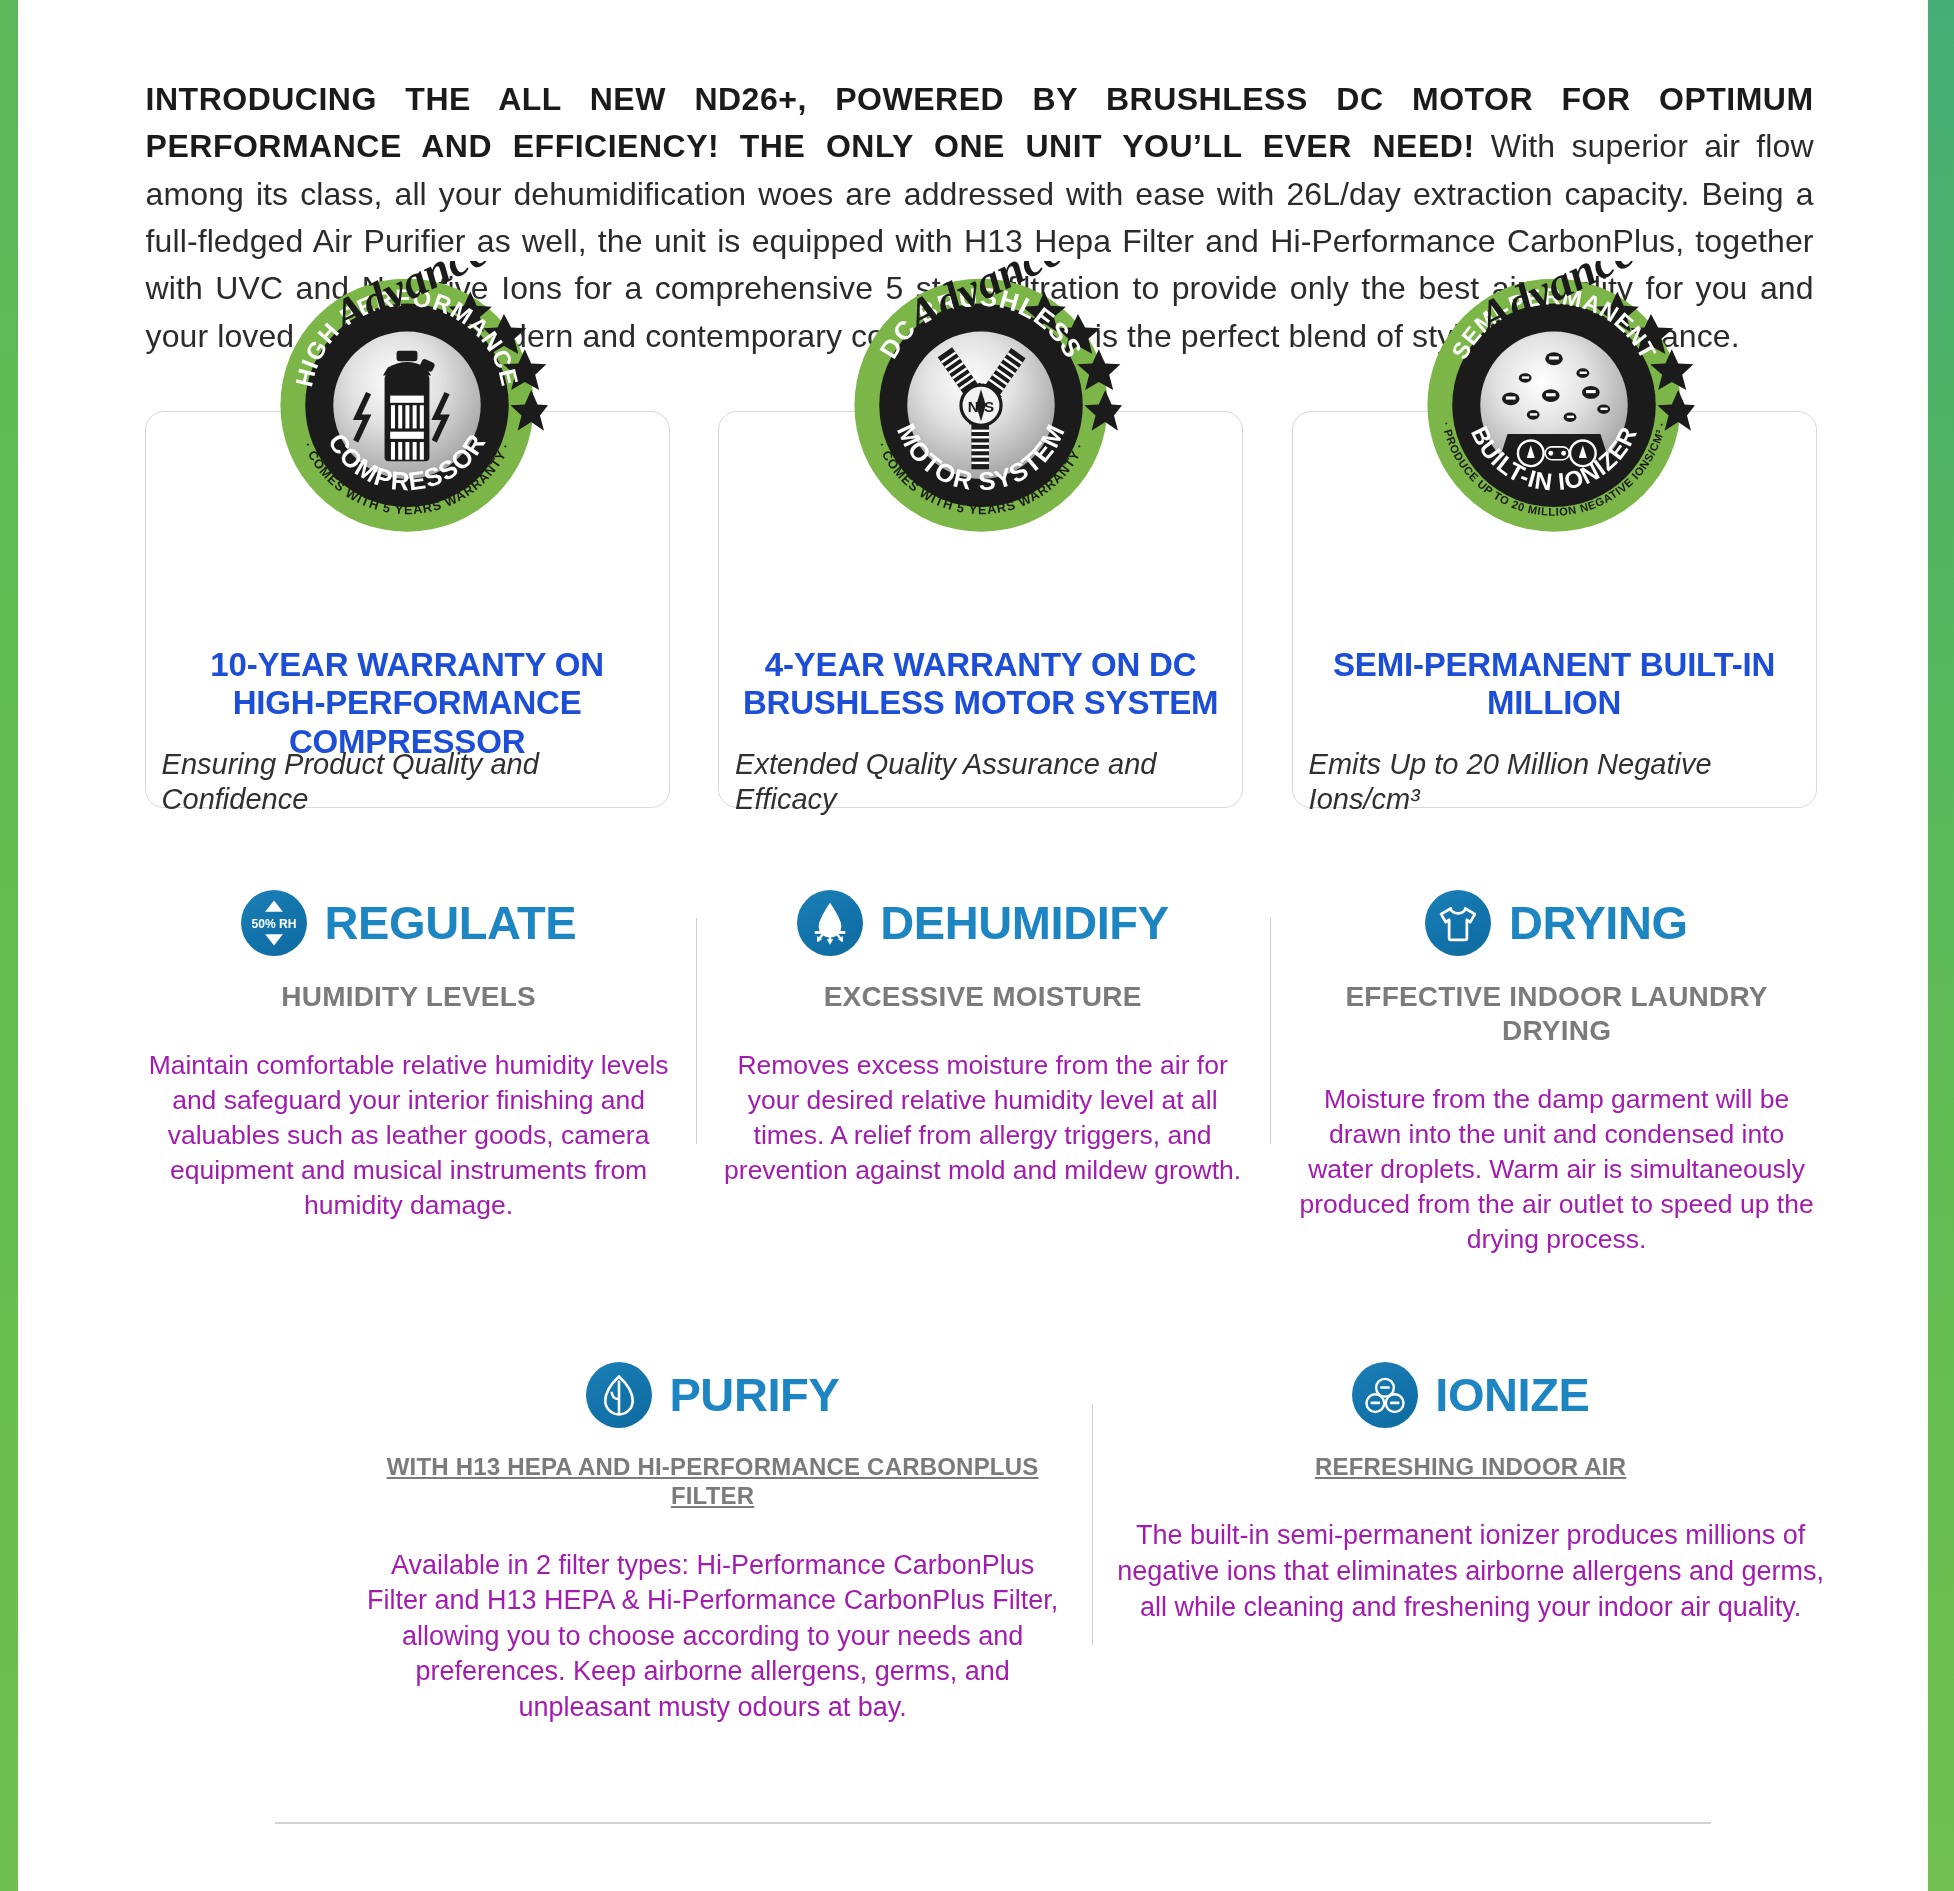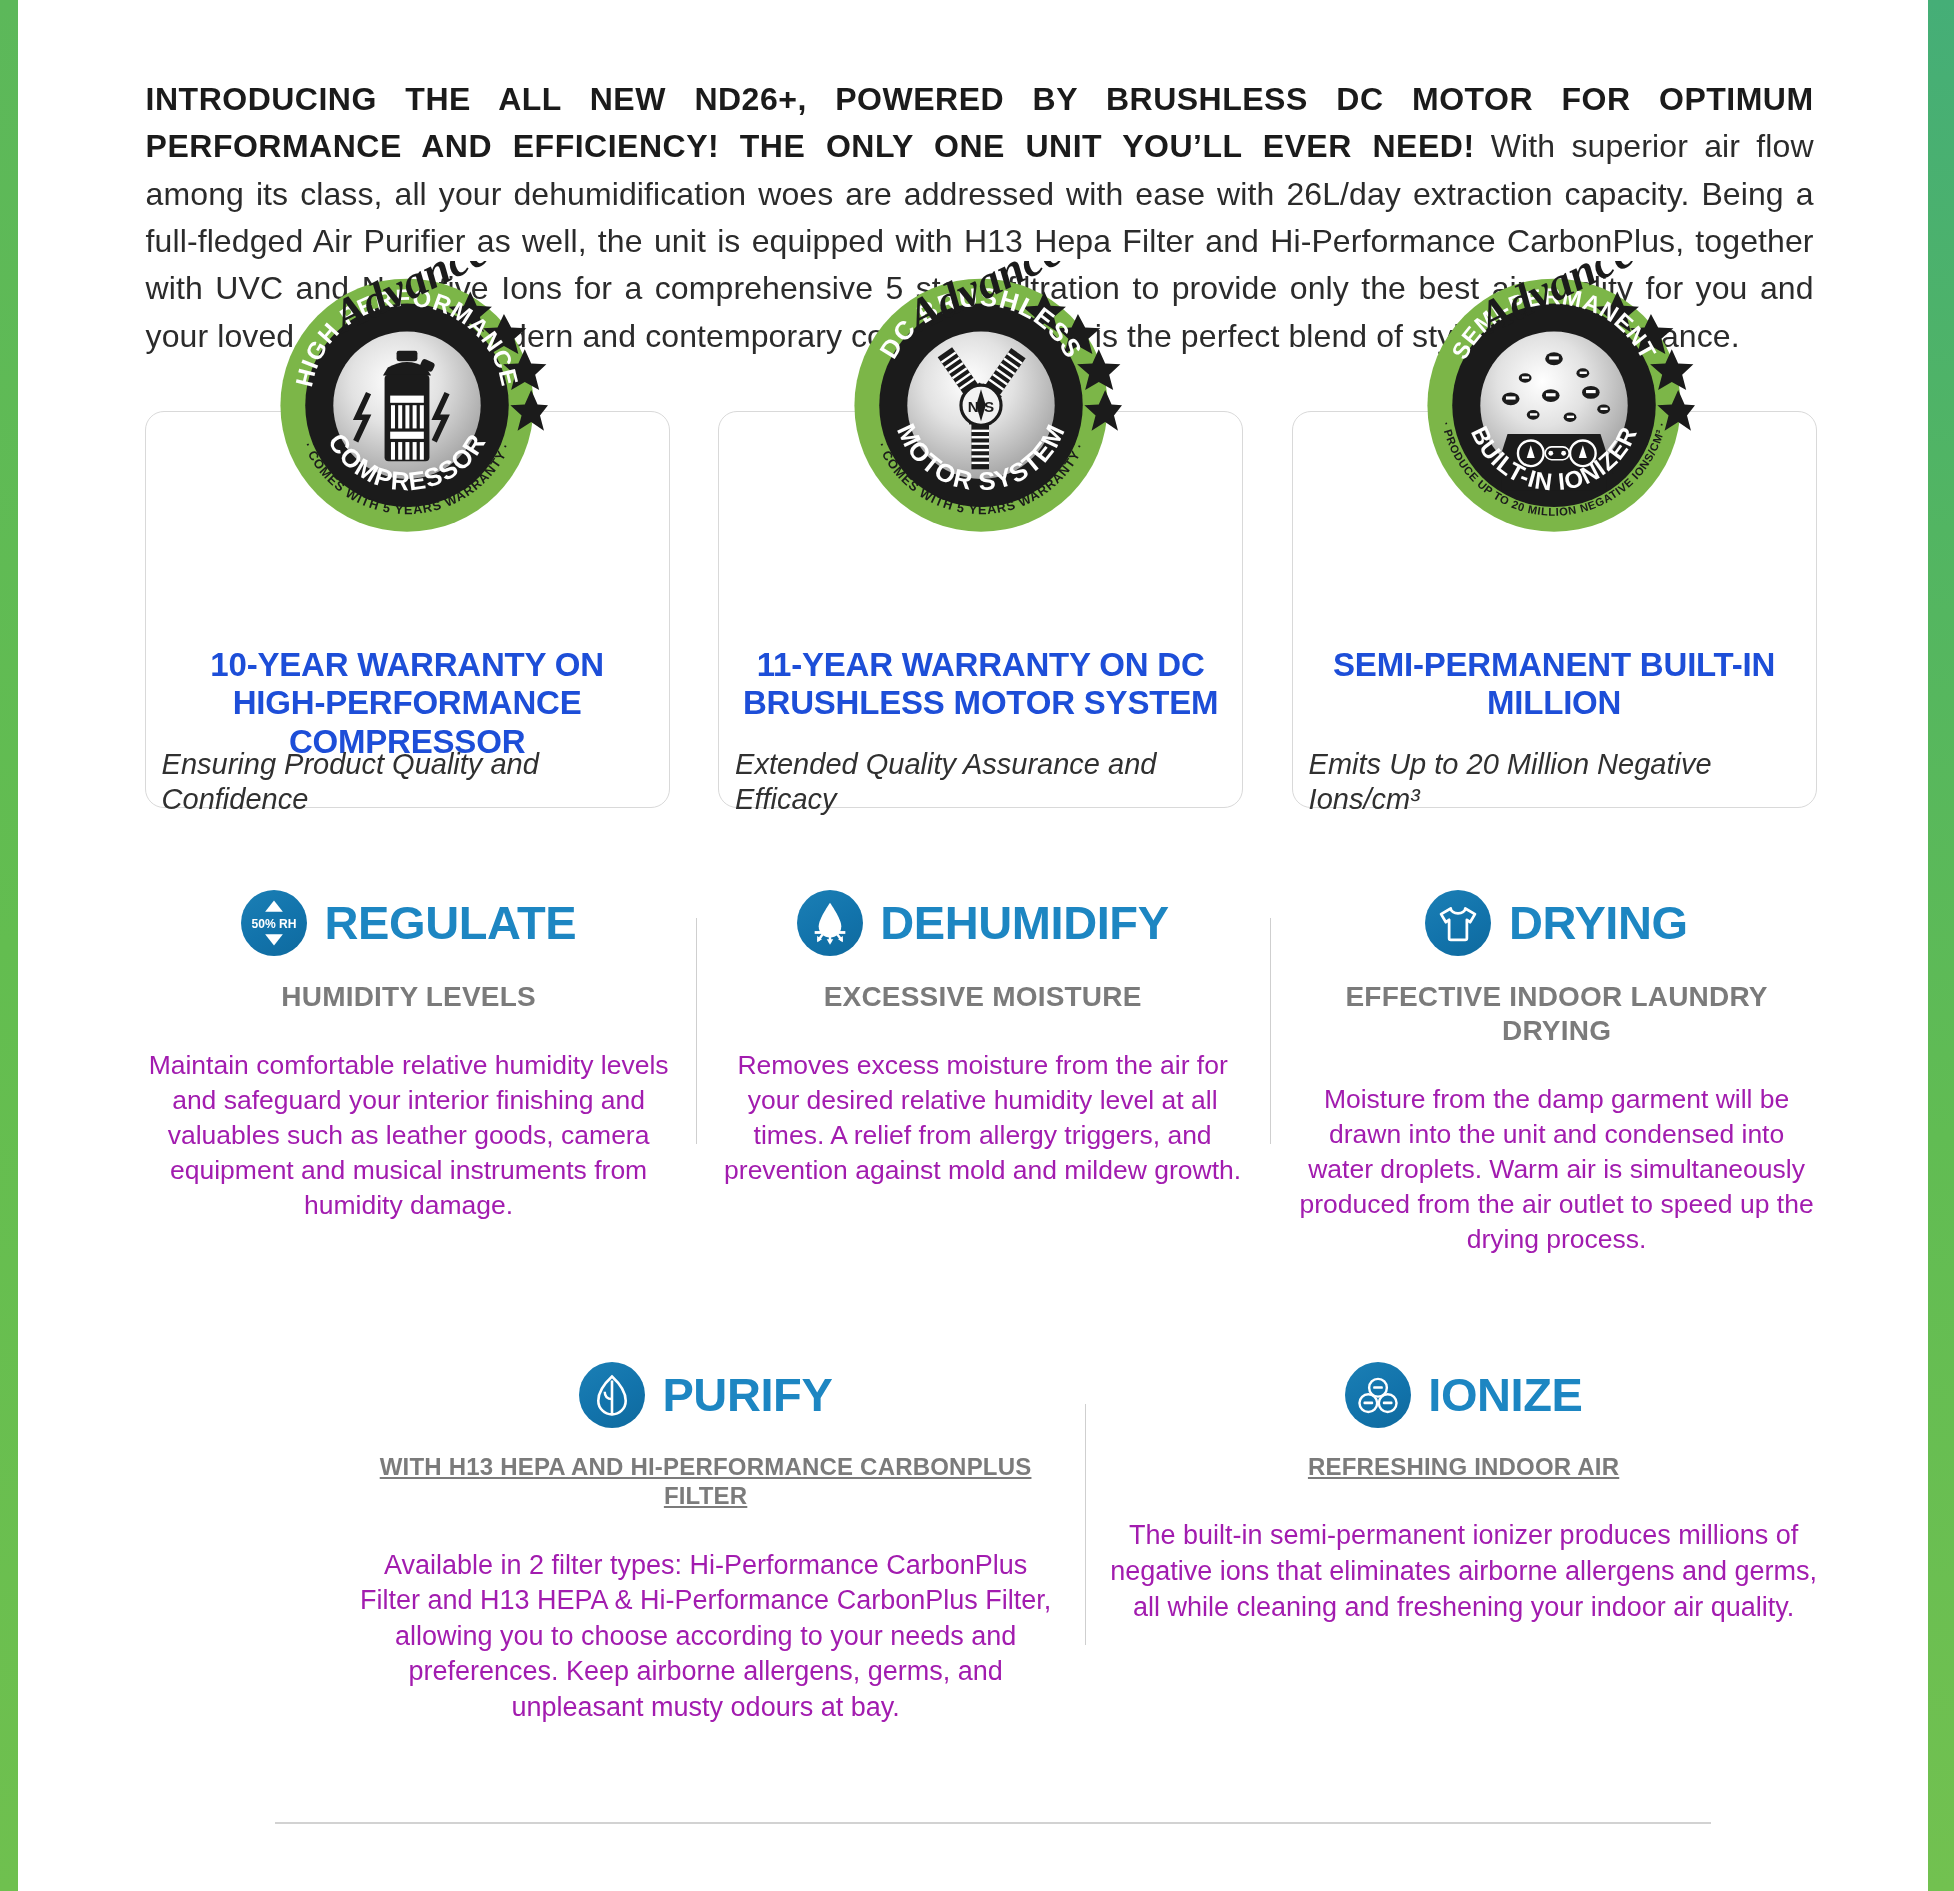--- a/index.html
+++ b/index.html
@@ -56,21 +56,21 @@
     position: absolute; left: 16px; right: 16px; top: 335px;
     text-align: left; font-size: 29px; color: #303030; line-height: 1.2; font-style: italic;
   }
 
   
   .features-top {
     position: absolute; left: 104px; top: 884px; width: 1724px;
     display: flex;
   }
   .features-bottom {
-    position: absolute; left: 309px; top: 1356px; width: 1516px;
+    position: absolute; left: 316px; top: 1356px; width: 1516px;
     display: flex;
   }
   .feature { position: relative; padding: 0 24px; }
   .f3 { width: 574px; }
   .f2 { width: 758px; }
 
   .feature + .feature::before {
     content: ""; position: absolute; left: 0; top: 34px;
     width: 1.6px; height: 226px; background: #cfcfcf;
   }
@@ -261,21 +261,21 @@
               <text font-family="'Liberation Sans',sans-serif" font-size="32" font-weight="900" fill="#ffffff" letter-spacing="1.5">
                 <textPath href="#c2bot" startOffset="50%" text-anchor="middle">MOTOR SYSTEM</textPath>
               </text>
               <text font-family="'Liberation Sans',sans-serif" font-size="16" font-weight="bold" fill="#1b1b1b" letter-spacing="1.2">
                 <textPath href="#c2out" startOffset="50%" text-anchor="middle">· COMES WITH 5 YEARS WARRANTY ·</textPath>
               </text>
               <text x="96" y="90" font-family="'Liberation Serif',serif" font-size="58" font-style="italic" font-weight="bold" fill="#1b1b1b" transform="rotate(-26 96 90)">Advanced</text>
             </svg>
           </div>
         </div>
-        <div class="card-title">11-YEAR WARRANTY ON DC BRUSHLESS MOTOR SYSTEM</div>
+        <div class="card-title">4-YEAR WARRANTY ON DC BRUSHLESS MOTOR SYSTEM</div>
         <div class="card-sub">Extended Quality Assurance and Efficacy</div>
       </div>
 
       <div class="card">
         <div class="card-seal">
           <div class="seal">
             <svg width="282" height="282" viewBox="0 0 352 352">
               <defs>
                 <path id="c3top" d="M 54,176 A 122,122 0 0 1 298,176"></path>
                 <path id="c3bot" d="M 66,176 A 110,110 0 0 0 286,176"></path>

